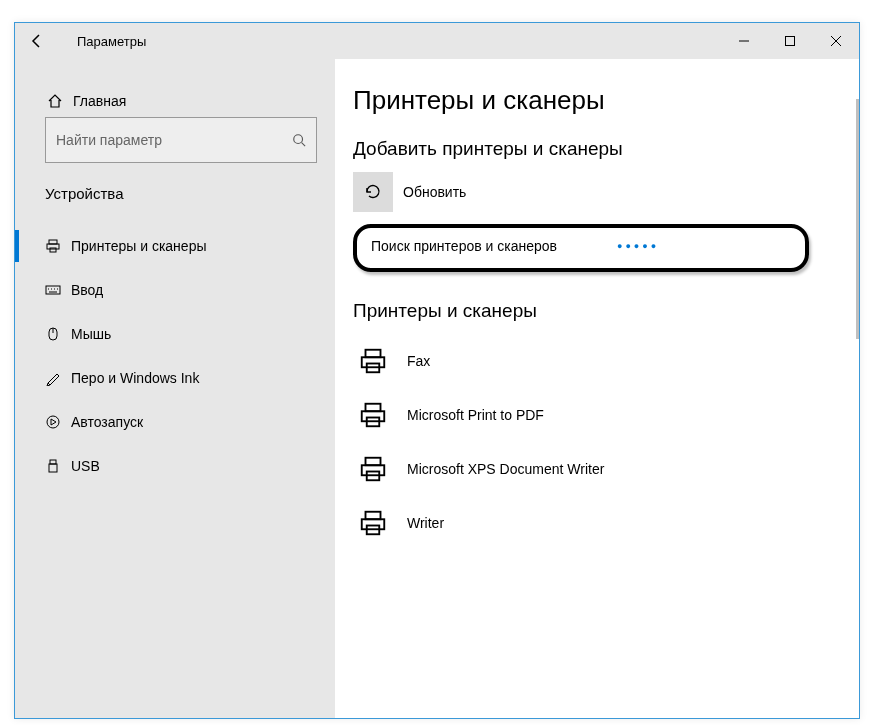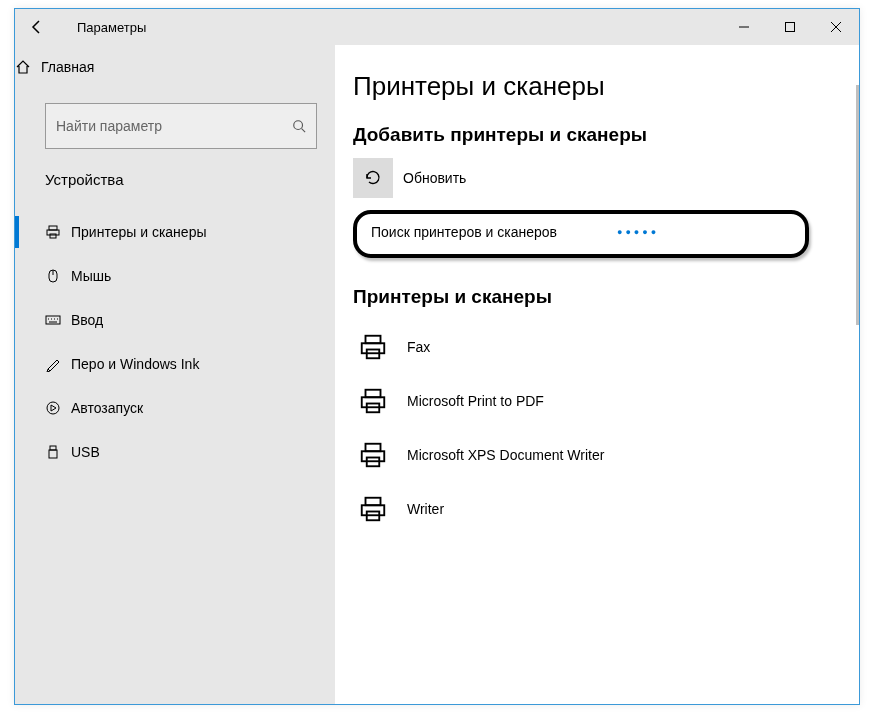--- a/index.html
+++ b/index.html
@@ -7,21 +7,21 @@
       font-family: "Segoe UI", Arial, sans-serif;
       font-size: 14px;
       color: #000;
       background: #fff;
       width: 874px; height: 725px;
       position: relative;
       overflow: hidden;
     }
     .frame {
       position: absolute;
-      left: 14px; top: 8px;
+      left: 14px; top: 22px;
       width: 846px; height: 697px;
       border: 1px solid #3b99d8;
       box-shadow: 0 0 8px rgba(0,0,0,.08);
       display: flex;
       flex-direction: column;
       background: #fff;
     }
     
     .titlebar {
       height: 36px;
@@ -46,22 +46,22 @@
     }
     
     .body { flex: 1; display: flex; min-height: 0; }
     .sidebar {
       width: 320px;
       background: #e7e7e7;
       padding-top: 14px;
       border-right: 0;
     }
     .home-row {
-      display: flex; align-items: flex-start;
-      height: 36px; 
+      display: flex; align-items: flex-end;
+      height: 36px; padding-left: 32px;
       margin-bottom: 4px;
     }
     .home-row .icon { width: 26px; }
     .searchwrap { padding: 4px 18px 18px 30px; }
     .searchbox {
       display: flex; align-items: center;
       height: 46px;
       border: 1px solid #999;
       background: #eee;
       padding: 0 10px;
@@ -85,21 +85,21 @@
       left: 0; top: 6px; bottom: 6px; width: 4px;
       background: #0078d4;
     }
     
     .main {
       flex: 1; padding: 26px 20px 0 18px;
       position: relative;
       overflow: hidden;
     }
     .h1 { font-size: 26px; font-weight: 400; margin-bottom: 22px; }
-    .h2 { font-size: 19px; font-weight: 700; margin-bottom: 12px; margin-top:4px;}
+    .h2 { font-size: 19px; font-weight: 400; margin-bottom: 12px; margin-top:4px;}
     .refresh-row {
       display: flex; align-items: center;
       margin-bottom: 12px;
     }
     .refresh-btn {
       width: 40px; height: 40px;
       background: #dcdcdc;
       display:flex; align-items:center; justify-content:center;
       margin-right: 10px;
     }
@@ -194,38 +194,38 @@
                 <rect x="4" y="2" width="8" height="4" stroke="#000" fill="none"></rect>
                 <rect x="2" y="6" width="12" height="5" stroke="#000" fill="none"></rect>
                 <rect x="5" y="10" width="6" height="4" stroke="#000" fill="none"></rect>
               </svg>
           </span>
           <span>Принтеры и сканеры</span>
         </div>
         <div class="navitem">
           <span class="icon">
             <svg width="16" height="16" viewBox="0 0 16 16">
-                <rect x="4" y="2" width="8" height="12" rx="4" stroke="#000" fill="none"></rect>
-                <line x1="8" y1="2" x2="8" y2="7" stroke="#000"></line>
-              </svg>
-          </span>
-          <span>Мышь</span>
-        </div>
-        <div class="navitem">
-          <span class="icon">
-            <svg width="16" height="16" viewBox="0 0 16 16">
                 <rect x="1" y="4" width="14" height="8" stroke="#000" fill="none"></rect>
                 <line x1="3" y1="7" x2="4" y2="7" stroke="#000"></line>
                 <line x1="6" y1="7" x2="7" y2="7" stroke="#000"></line>
                 <line x1="9" y1="7" x2="10" y2="7" stroke="#000"></line>
                 <line x1="12" y1="7" x2="13" y2="7" stroke="#000"></line>
                 <line x1="4" y1="10" x2="12" y2="10" stroke="#000"></line>
               </svg>
           </span>
           <span>Ввод</span>
+        </div>
+        <div class="navitem">
+          <span class="icon">
+            <svg width="16" height="16" viewBox="0 0 16 16">
+                <rect x="4" y="2" width="8" height="12" rx="4" stroke="#000" fill="none"></rect>
+                <line x1="8" y1="2" x2="8" y2="7" stroke="#000"></line>
+              </svg>
+          </span>
+          <span>Мышь</span>
         </div>
         <div class="navitem">
           <span class="icon">
             <svg width="16" height="16" viewBox="0 0 16 16">
                 <path d="M3 13 L12 4 L14 6 L5 15 Z M3 13 L2 16 L5 15" stroke="#000" fill="none"></path>
               </svg>
           </span>
           <span>Перо и Windows Ink</span>
         </div>
         <div class="navitem">

